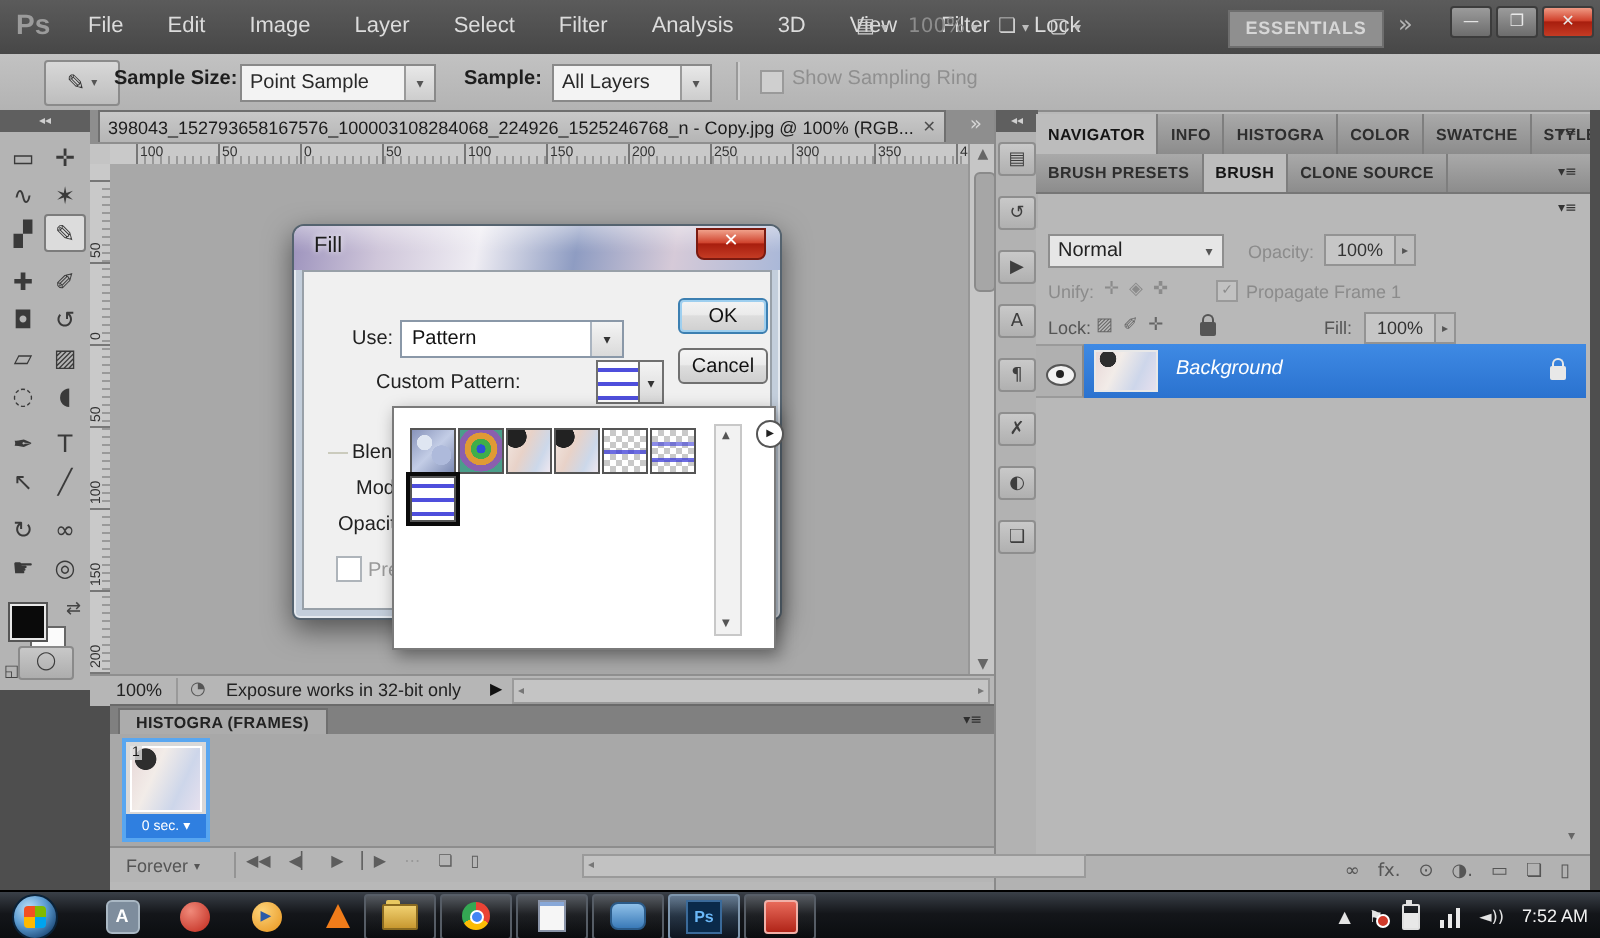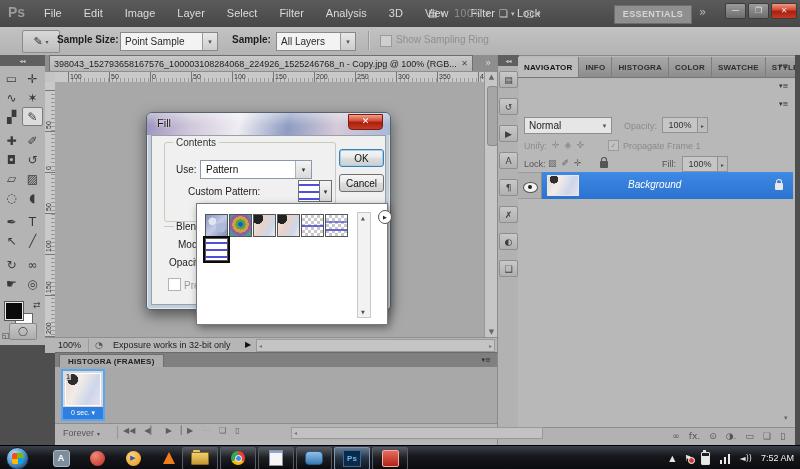--- a/index.html
+++ b/index.html
@@ -171,21 +171,21 @@
   .dim9{color:#8b8b8b;}
   .iconrow{display:flex;gap:5px;position:absolute;font-size:10px;color:#6e6e6e;}
   .layerrow{position:absolute;left:542px;top:172px;width:251px;height:27px;background:linear-gradient(#3f8ae4,#2a72cf);}
   .eyecell{position:absolute;left:518px;top:172px;width:24px;height:27px;background:#b0b0b0;border-right:1px solid #8a8a8a;
            border-top:1px solid #9a9a9a;border-bottom:1px solid #9a9a9a;box-sizing:border-box;}
   .eye{position:absolute;left:5px;top:9px;width:13px;height:9px;border-radius:50%;background:#f2f2f2;border:1px solid #555;}
   .eye::after{content:"";position:absolute;left:4px;top:2px;width:4px;height:4px;border-radius:50%;background:#222;}
   .lthumb{position:absolute;left:5px;top:3px;width:32px;height:21px;border:1px solid #e8e8e8;box-sizing:border-box;}
   .photo-thumb{background:radial-gradient(circle at 20% 18%,#2e2e2e 0 14%,transparent 15%),
                linear-gradient(115deg,#e8d8d8 0%,#f2ece8 35%,#cdd6ea 70%,#e6e0ee 100%);}
-  .lname{position:absolute;left:46px;top:7px;font-style:italic;font-size:10px;color:#fff;margin-left:40px;}
+  .lname{position:absolute;left:46px;top:7px;font-style:italic;font-size:10px;color:#fff;}
   .padlock{position:absolute;width:8px;height:7px;background:#e8e8e8;border-radius:1px;}
   .padlock::before{content:"";position:absolute;left:1px;top:-4px;width:4px;height:4px;border:1px solid #e8e8e8;
                    border-bottom:none;border-radius:3px 3px 0 0;}
   .padlock.dark{background:#555;}
   .padlock.dark::before{border-color:#555;}
   .lbottom{position:absolute;left:518px;top:427px;width:277px;height:17px;background:#b2b2b2;border-top:1px solid #8d8d8d;}
 
   
   .animhead{left:55px;top:352px;width:442px;height:15px;background:#808080;border-top:1px solid #6a6a6a;}
   .animtab{position:absolute;left:4px;top:1px;height:14px;background:#acacac;border:1px solid #6f6f6f;border-bottom:none;
@@ -394,23 +394,20 @@
       <span class="abs glyph" style="right:2px;top:2px;font-size:6px;color:#777;">▸</span>
     </div>
   </div>
 
   <div class="abs dialog">
     <div class="dtitle">
       <span class="cap">Fill</span>
     </div>
     <div class="dclose glyph">✕</div>
     <div class="dclient">
-      <div class="grpbox">
-        <span class="grplab">Contents</span>
-      </div>
       <span class="dlab" style="left:24px;top:28px;">Use:</span>
       <div class="dsel">
         <span class="val">Pattern</span>
         <span class="dd glyph">▾</span>
       </div>
       <span class="dlab" style="left:36px;top:50px;">Custom Pattern:</span>
       <div class="patswatch pat-text"></div>
       <div class="patdd glyph">▾</div>
       <div class="dbtn def" style="top:13px;">OK</div>
       <div class="dbtn" style="top:38px;">Cancel</div>
@@ -457,20 +454,25 @@
 
   <div class="phead" style="top:57px;height:20px;">
       <div class="ptab active">NAVIGATOR</div>
       <div class="ptab">INFO</div>
       <div class="ptab">HISTOGRA</div>
       <div class="ptab">COLOR</div>
       <div class="ptab">SWATCHE</div>
       <div class="ptab">STYLES</div>
     </div>
   <span class="abs pmenu glyph" style="left:779px;top:62px;">▾≡</span>
+  <div class="phead" style="top:77px;height:19px;">
+      <div class="ptab">BRUSH PRESETS</div>
+      <div class="ptab active">BRUSH</div>
+      <div class="ptab">CLONE SOURCE</div>
+    </div>
   <span class="abs pmenu glyph" style="left:779px;top:82px;">▾≡</span>
   <span class="abs pmenu glyph" style="left:779px;top:100px;">▾≡</span>
 
   <div class="abs layersbody">
     <div class="lsel">
       <span class="val">Normal</span>
       <span class="dd glyph">▾</span>
     </div>
     <span class="abs dim9" style="left:106px;top:7px;">Opacity:</span>
     <div class="vbox" style="left:144px;top:3px;width:36px;">100%</div>

